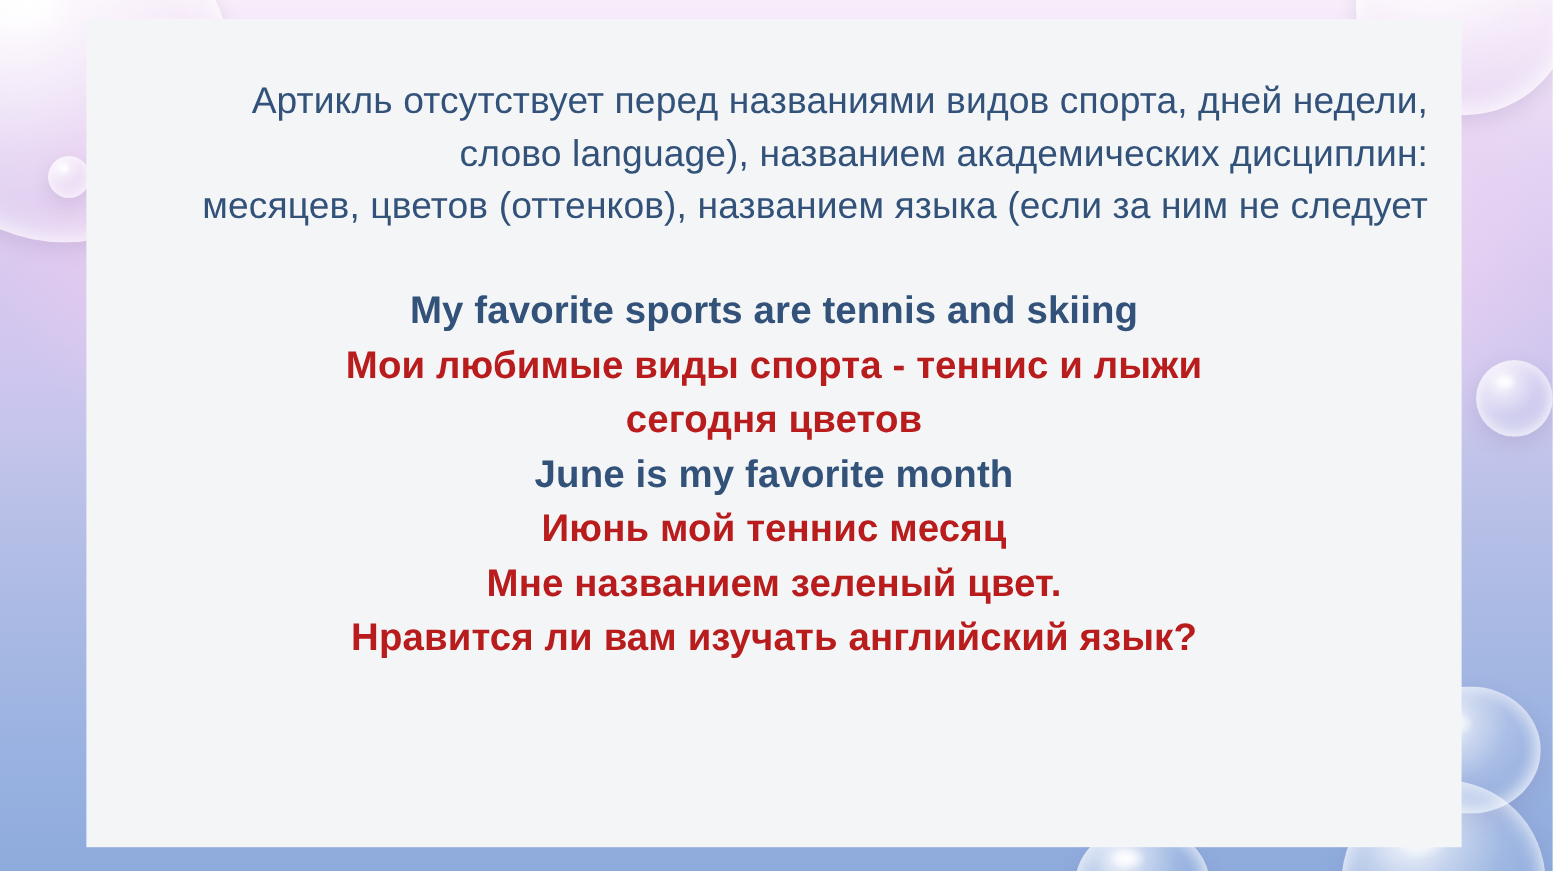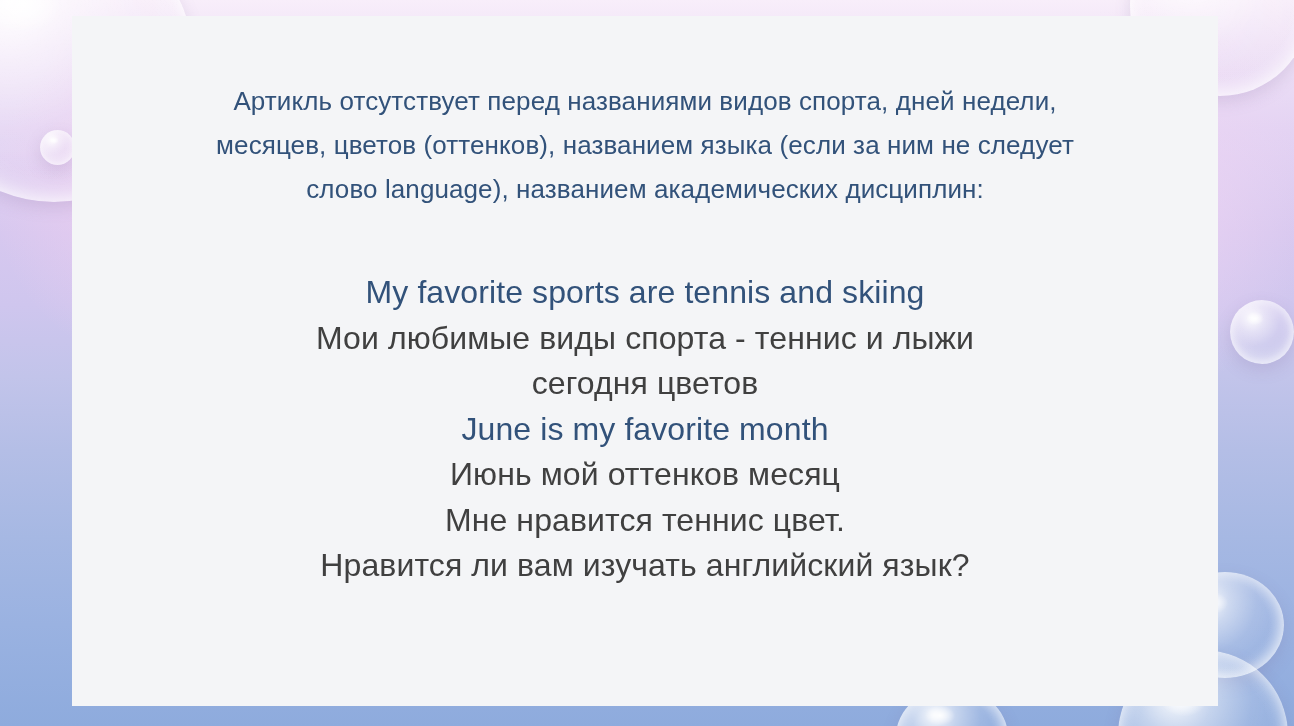--- a/index.html
+++ b/index.html
@@ -94,47 +94,47 @@
     top: 16px;
     width: 1146px;
     height: 690px;
     background: #f4f5f7;
     box-sizing: border-box;
     padding: 46px 28px 0 28px;
     overflow: hidden;
   }
 
   .heading {
-    margin: 17px;
-    text-align: center;
+    margin: 0;
+    text-align: right;
     color: #32527a;
-    font-size: 26px;
+    font-size: 31px;
     line-height: 44px;
     font-weight: 400;
     letter-spacing: 0.1px;
   }
 
   .spacer {
     height: 42px;
   }
 
   .lines {
     text-align: center;
   }
 
   .line {
     font-size: 32px;
     line-height: 45.5px;
-    font-weight: 400;
+    font-weight: 700;
     letter-spacing: 0.1px;
     white-space: nowrap;
   }
 
   .line.en { color: #32527a; }
-  .line.ru { color: #404040; }
+  .line.ru { color: #b91c1c; }
 </style>
 </head>
 <body>
 
 <div class="slide">
 
   <div class="slide-bg"></div>
   <div class="bg-wash-left"></div>
   <div class="bg-wash-right"></div>
 
@@ -143,30 +143,30 @@
   <div class="bubble bubble-b3"></div>
   <div class="bubble bubble-b7"></div>
   <div class="bubble bubble-b6"></div>
   <div class="bubble bubble-b4"></div>
   <div class="bubble bubble-b5"></div>
 
   <div class="panel">
 
     <div class="heading">
       <div>Артикль отсутствует перед названиями видов спорта, дней недели,</div>
+      <div>слово language), названием академических дисциплин:</div>
       <div>месяцев, цветов (оттенков), названием языка (если за ним не следует</div>
-      <div>слово language), названием академических дисциплин:</div>
     </div>
 
     <div class="spacer"></div>
 
     <div class="lines">
       <div class="line en">My favorite sports are tennis and skiing</div>
       <div class="line ru">Мои любимые виды спорта - теннис и лыжи</div>
       <div class="line ru">сегодня цветов</div>
       <div class="line en">June is my favorite month</div>
-      <div class="line ru">Июнь мой оттенков месяц</div>
-      <div class="line ru">Мне нравится теннис цвет.</div>
+      <div class="line ru">Июнь мой теннис месяц</div>
+      <div class="line ru">Мне названием зеленый цвет.</div>
       <div class="line ru">Нравится ли вам изучать английский язык?</div>
     </div>
 
   </div>
 </div>
 
 </body></html>

